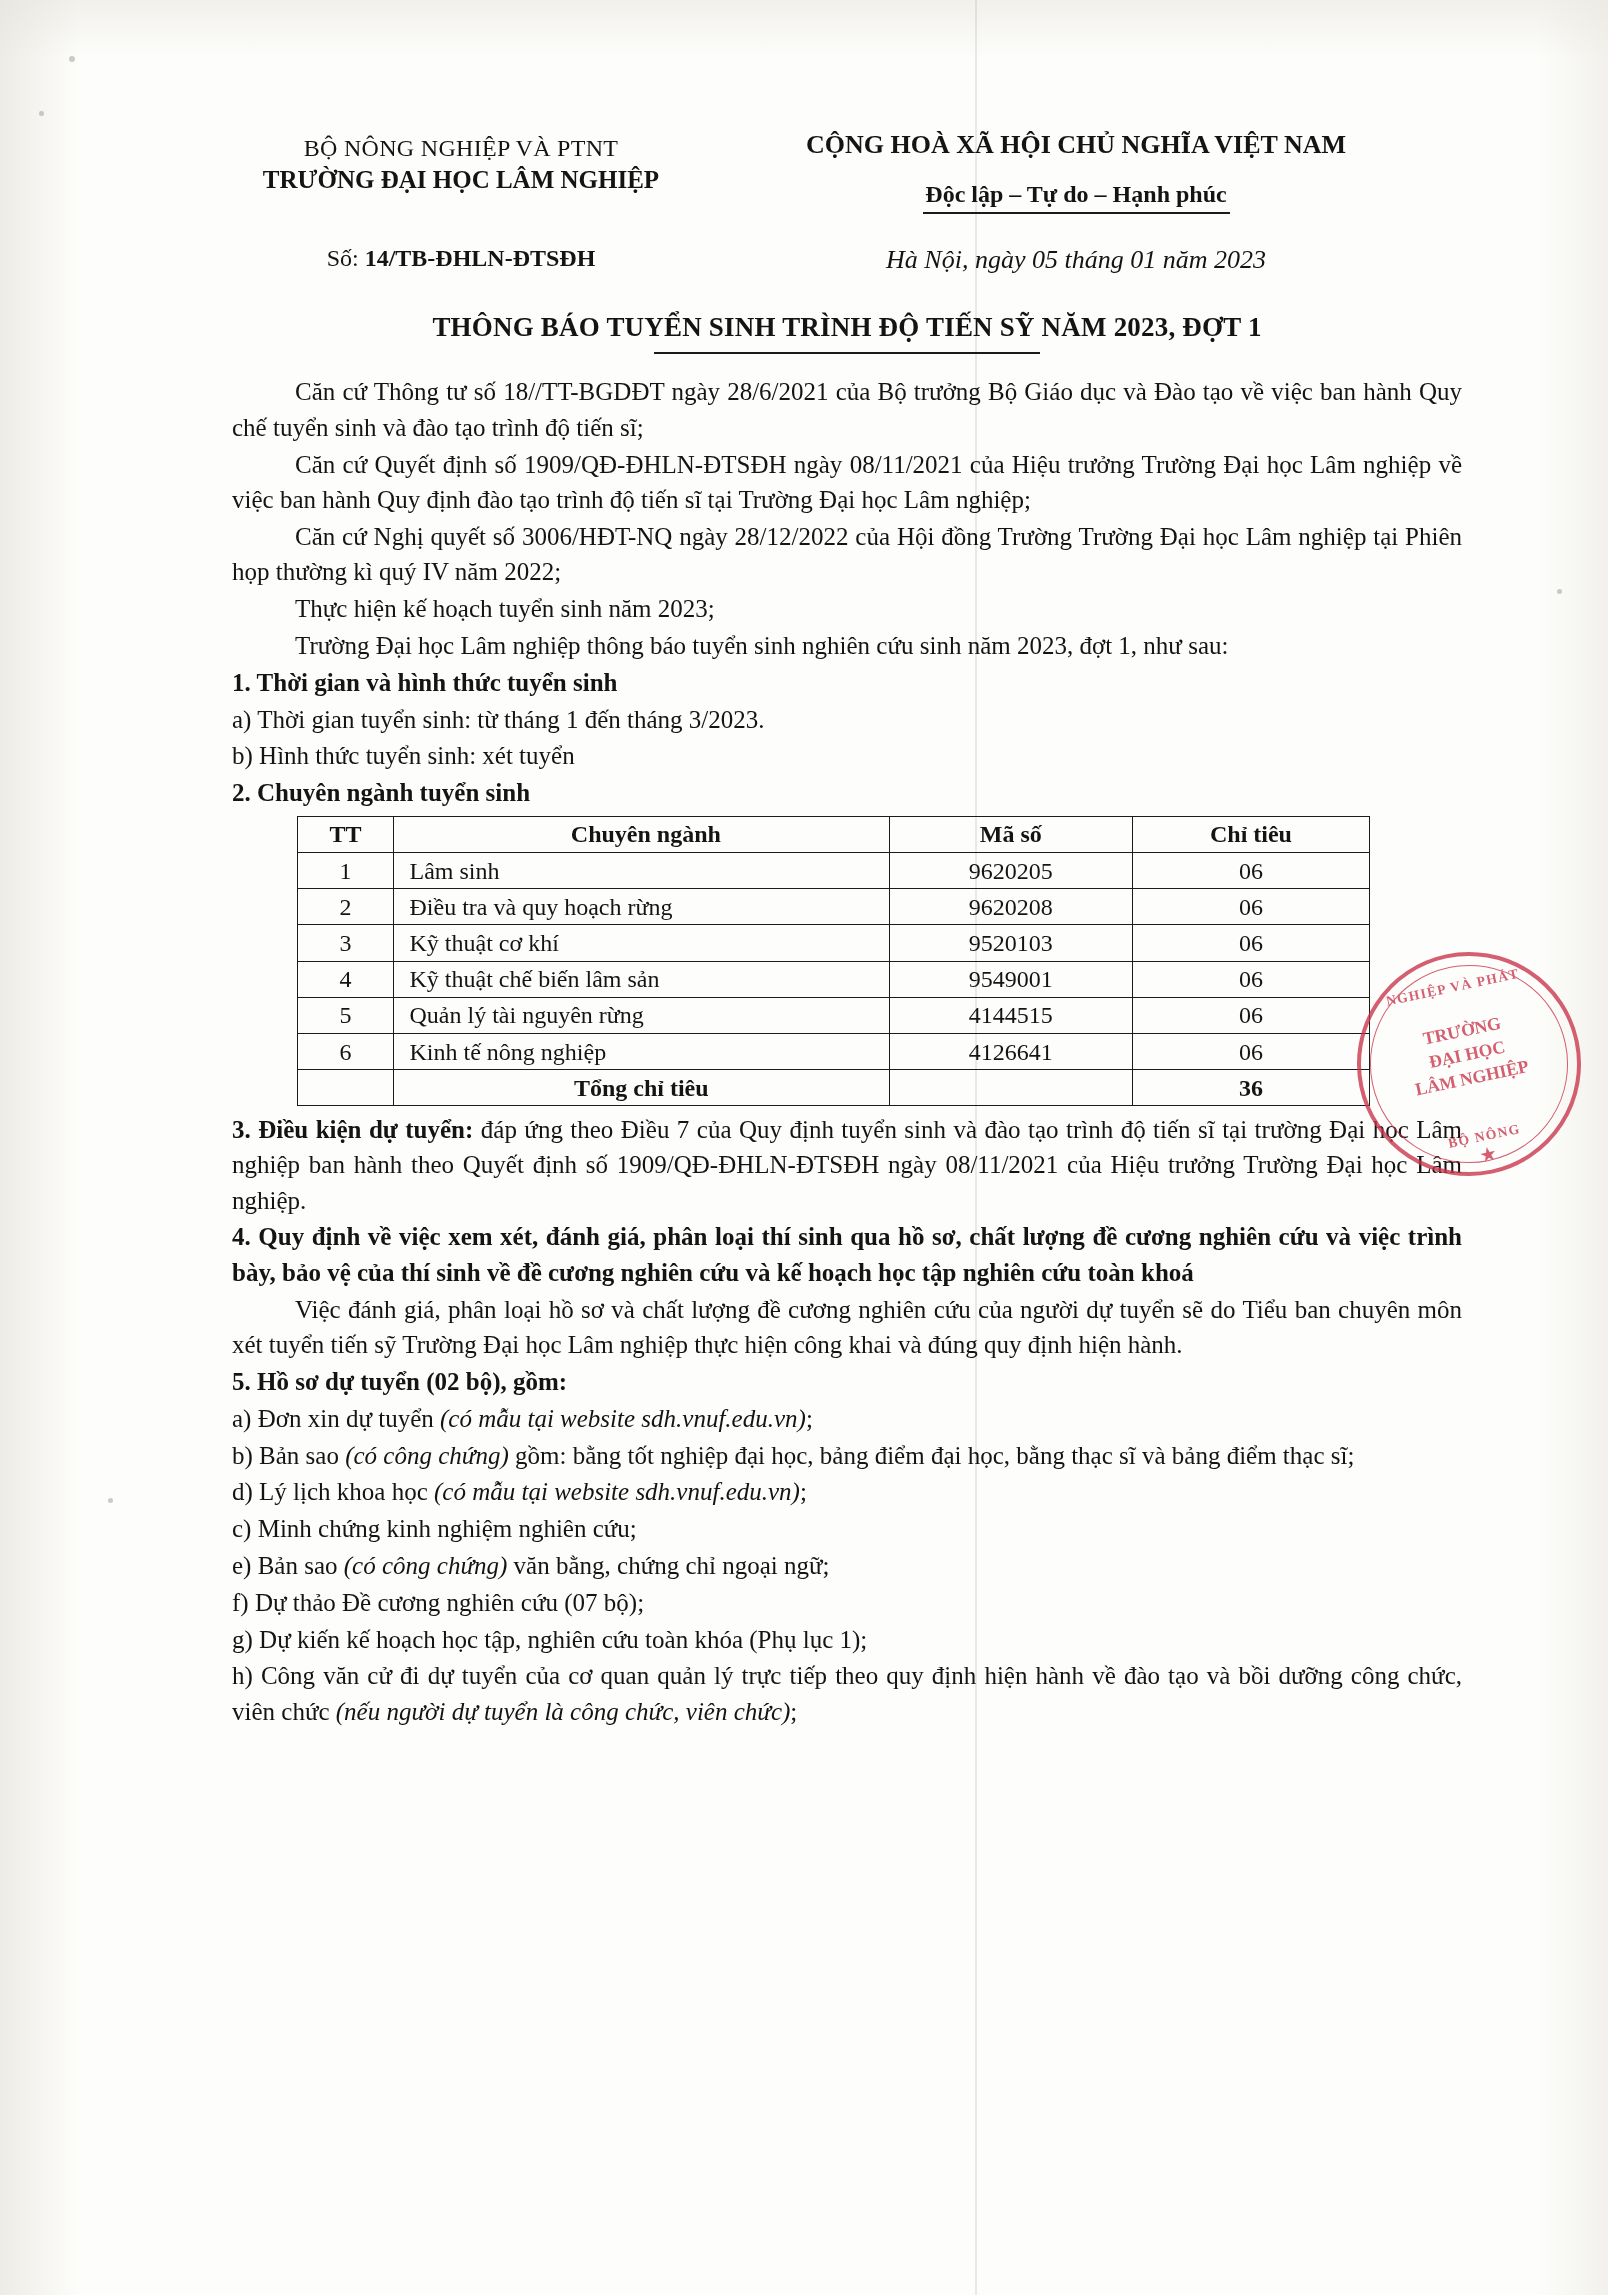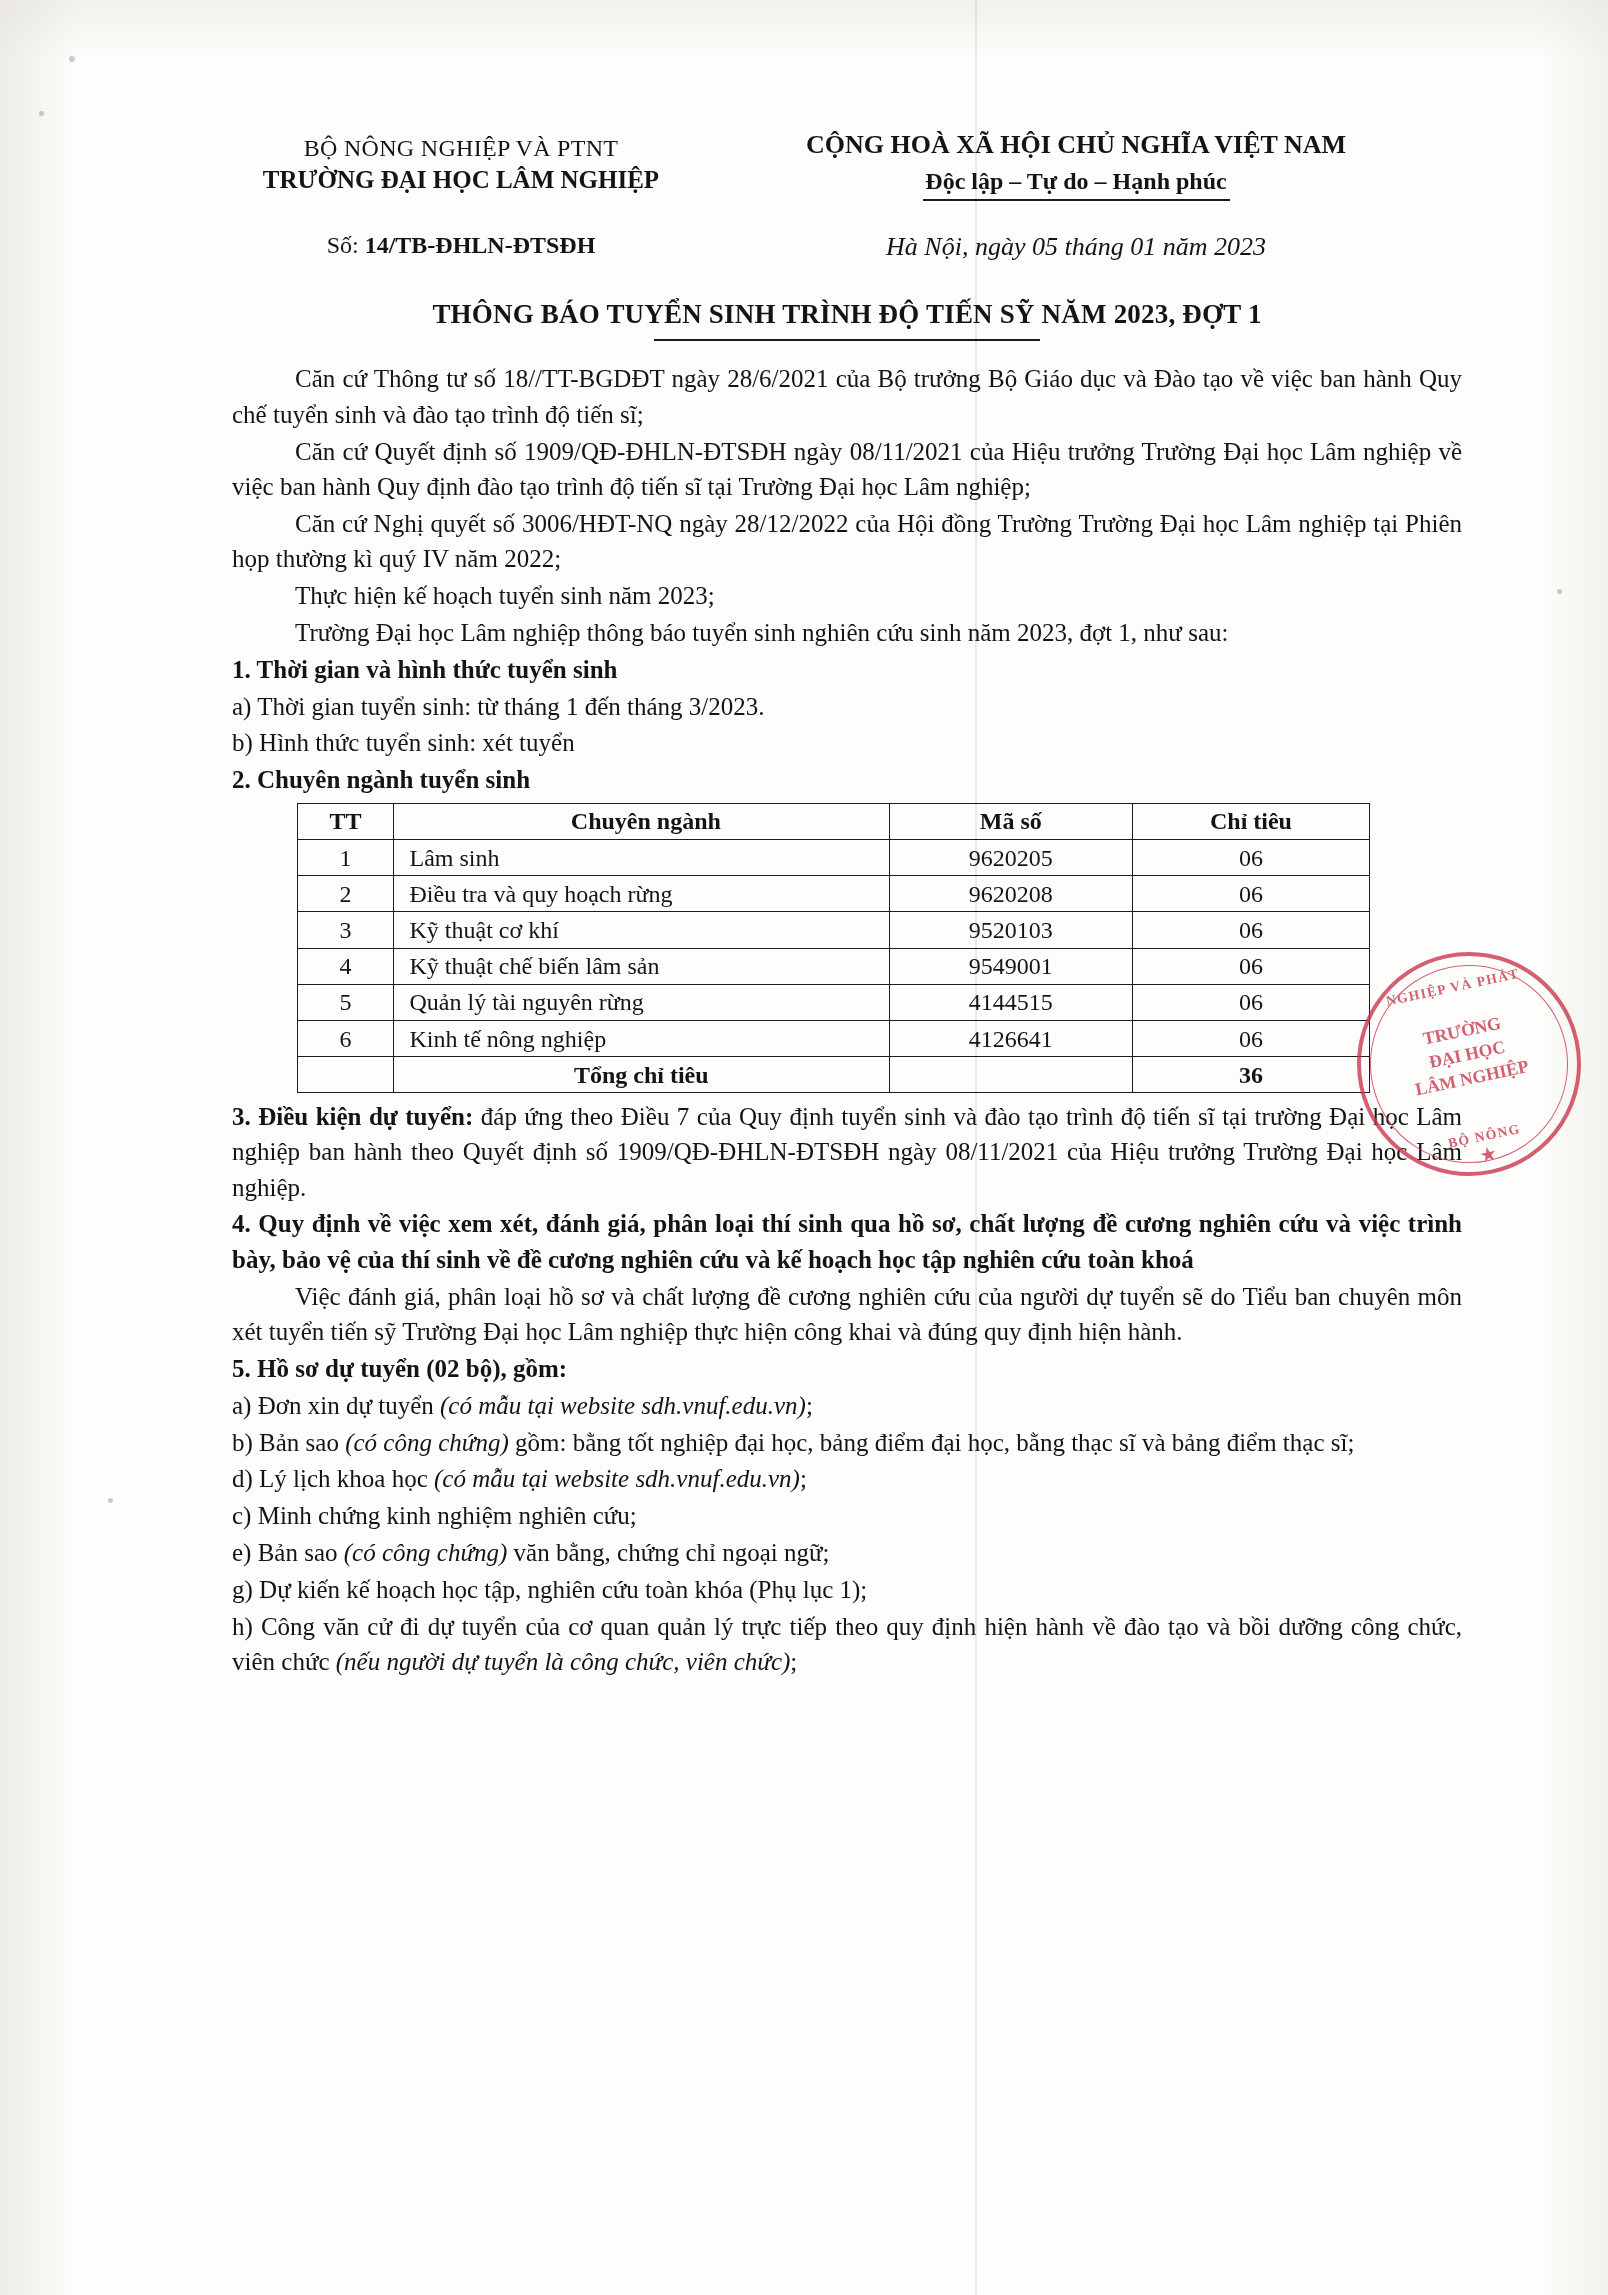--- a/index.html
+++ b/index.html
@@ -69,21 +69,21 @@
     margin-top: 3.9px;
   }
   .nation {
     font-size: 26px;
     font-weight: bold;
     white-space: nowrap;
   }
   .motto {
     font-size: 24px;
     font-weight: bold;
-    margin-top: 8px;
+    margin-top: 21px;
     white-space: nowrap;
   }
   .rule-motto {
     width: 307px;
     height: 2px;
     background: #1b1b1b;
     margin: 4.6px auto 0 auto;
   }
   .subhdr {
     display: flex;
@@ -341,20 +341,21 @@
       <p class="b">4. Quy định về việc xem xét, đánh giá, phân loại thí sinh qua hồ sơ, chất lượng đề cương nghiên cứu và việc trình bày, bảo vệ của thí sinh về đề cương nghiên cứu và kế hoạch học tập nghiên cứu toàn khoá</p>
       <p class="ind">Việc đánh giá, phân loại hồ sơ và chất lượng đề cương nghiên cứu của người dự tuyển sẽ do Tiểu ban chuyên môn xét tuyển tiến sỹ Trường Đại học Lâm nghiệp thực hiện công khai và đúng quy định hiện hành.</p>
 
       <p class="b">5. Hồ sơ dự tuyển (02 bộ), gồm:</p>
 
       <p><span>a) Đơn xin dự tuyển </span><span class="i">(có mẫu tại website sdh.vnuf.edu.vn)</span><span>;</span></p>
       <p><span>b) Bản sao </span><span class="i">(có công chứng)</span><span> gồm: bằng tốt nghiệp đại học, bảng điểm đại học, bằng thạc sĩ và bảng điểm thạc sĩ;</span></p>
       <p><span>d) Lý lịch khoa học </span><span class="i">(có mẫu tại website sdh.vnuf.edu.vn)</span><span>;</span></p>
       <p><span>c) Minh chứng kinh nghiệm nghiên cứu;</span></p>
       <p><span>e) Bản sao </span><span class="i">(có công chứng)</span><span> văn bằng, chứng chỉ ngoại ngữ;</span></p>
+      <p><span>f) Dự thảo Đề cương nghiên cứu (07 bộ);</span></p>
       <p><span>g) Dự kiến kế hoạch học tập, nghiên cứu toàn khóa (Phụ lục 1);</span></p>
       <p><span>h) Công văn cử đi dự tuyển của cơ quan quản lý trực tiếp theo quy định hiện hành về đào tạo và bồi dưỡng công chức, viên chức </span><span class="i">(nếu người dự tuyển là công chức, viên chức)</span><span>;</span></p>
 
     </div>
   </div>
 
   <div class="seal">
     <div class="ring"></div>
     <div class="arc-top">NGHIỆP VÀ PHÁT</div>
     <div class="mid">

